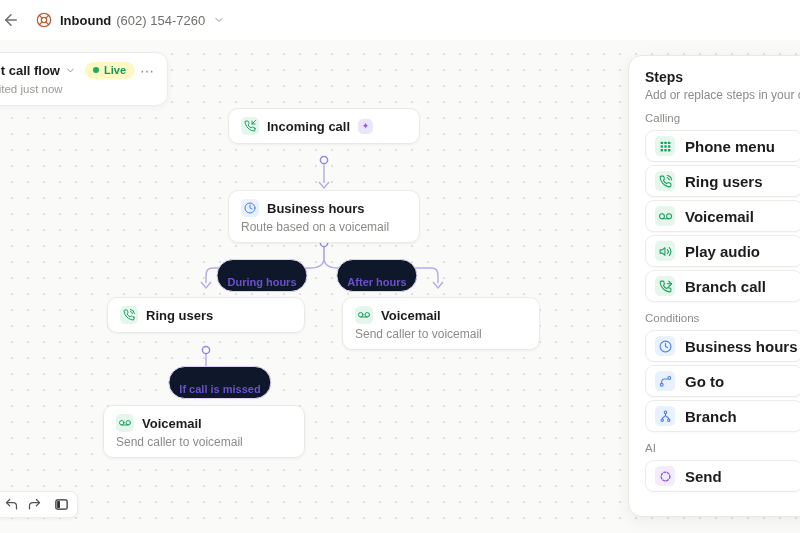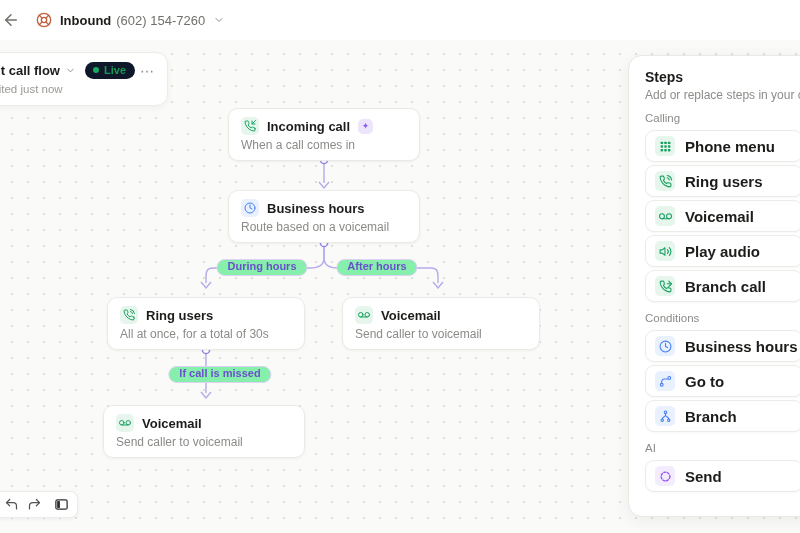--- a/index.html
+++ b/index.html
@@ -33,21 +33,21 @@
     position:absolute; top:52px; left:-52px; width:220px; height:54px;
     background:#fff; border:1px solid #ececea; border-radius:12px;
     box-shadow:0 2px 6px rgba(30,30,30,.05);
     padding:9px 12px 0 12px; z-index:10;
   }
   .fh-row { display:flex; align-items:center; gap:5px; }
   .fh-title { font-size:13px; font-weight:700; white-space:nowrap; }
   .fh-chev { width:11px; height:11px; color:#8b8b87; }
   .live-badge {
     margin-left:auto; display:flex; align-items:center; gap:5px;
-    background:#0f172a; color:#169a57; font-size:11px; font-weight:700;
+    background:#fef9c3; color:#169a57; font-size:11px; font-weight:700;
     border-radius:999px; padding:2px 9px 3px 8px; white-space:nowrap;
   }
   .live-dot { width:6px; height:6px; border-radius:50%; background:#1aab61; }
   .fh-menu { color:#8b8b87; font-size:14px; letter-spacing:1px; cursor:pointer; line-height:10px; }
   .fh-edited { font-size:11.5px; color:#9a9a95; margin-top:4px; white-space:nowrap; }
   
   .node {
     position:absolute; background:#fff; border:1px solid #eaeae7;
     border-radius:10px; box-shadow:0 1px 3px rgba(25,25,25,.05);
     padding:8px 12px; z-index:5; cursor:pointer;
@@ -70,22 +70,22 @@
   }
   #node-incoming  { left:228px; top:108px; width:192px; }
   #node-business  { left:228px; top:190px; width:192px; }
   #node-ringusers { left:107px; top:297px; width:198px; }
   #node-vm-after  { left:342px; top:297px; width:198px; }
   #node-vm-missed { left:103px; top:405px; width:202px; }
   
   .edges { position:absolute; top:0; left:0; width:800px; height:533px; z-index:4; pointer-events:none; }
   .pill {
     position:absolute; transform:translateX(-50%);
-    background:#86efac; border:1px solid #ddd2f6; color:#6b50cc;
-    font-size:11px; font-weight:700; padding:0 10px 3px; border-radius:999px;
+    background:#0f172a; border:1px solid #ddd2f6; color:#6b50cc;
+    font-size:11px; font-weight:700; padding:16px 10px 3px; border-radius:999px;
     white-space:nowrap; z-index:6;
   }
   
   .canvas-toolbar {
     position:absolute; left:-14px; top:491px; width:92px; height:27px;
     background:#fff; border:1px solid #ececea; border-radius:8px;
     box-shadow:0 1px 4px rgba(25,25,25,.06);
     display:flex; align-items:center; justify-content:flex-end;
     gap:8px; padding-right:8px; z-index:12;
   }
@@ -190,21 +190,20 @@
     <span class="tile tint-green">
         <svg viewBox="0 0 24 24" fill="none" stroke="currentColor" stroke-width="2" stroke-linecap="round" stroke-linejoin="round">
           <polyline points="16 2 16 8 22 8"></polyline>
           <line x1="23" y1="1" x2="16" y2="8"></line>
           <path d="M22 16.92v3a2 2 0 0 1-2.18 2 19.79 19.79 0 0 1-8.63-3.07 19.5 19.5 0 0 1-6-6 19.79 19.79 0 0 1-3.07-8.67A2 2 0 0 1 4.11 2h3a2 2 0 0 1 2 1.72 12.84 12.84 0 0 0 .7 2.81 2 2 0 0 1-.45 2.11L8.09 9.91a16 16 0 0 0 6 6l1.27-1.27a2 2 0 0 1 2.11-.45 12.84 12.84 0 0 0 2.81.7A2 2 0 0 1 22 16.92z"></path>
         </svg>
       </span>
     <span class="node-title">Incoming call</span>
     <span class="spark-badge">✦</span>
   </div>
-  <div class="node-sub">When a call comes in</div>
 </div>
 
 <div class="node" id="node-business">
   <div class="node-row">
     <span class="tile tint-blue">
         <svg viewBox="0 0 24 24" fill="none" stroke="currentColor" stroke-width="2" stroke-linecap="round" stroke-linejoin="round">
           <circle cx="12" cy="12" r="10"></circle>
           <polyline points="12 6 12 12 16 14"></polyline>
         </svg>
       </span>
@@ -217,21 +216,20 @@
   <div class="node-row">
     <span class="tile tint-green">
         <svg viewBox="0 0 24 24" fill="none" stroke="currentColor" stroke-width="2" stroke-linecap="round" stroke-linejoin="round">
           <path d="M15.05 5A5 5 0 0 1 19 8.95"></path>
           <path d="M15.05 1A9 9 0 0 1 23 8.94"></path>
           <path d="M22 16.92v3a2 2 0 0 1-2.18 2 19.79 19.79 0 0 1-8.63-3.07 19.5 19.5 0 0 1-6-6 19.79 19.79 0 0 1-3.07-8.67A2 2 0 0 1 4.11 2h3a2 2 0 0 1 2 1.72 12.84 12.84 0 0 0 .7 2.81 2 2 0 0 1-.45 2.11L8.09 9.91a16 16 0 0 0 6 6l1.27-1.27a2 2 0 0 1 2.11-.45 12.84 12.84 0 0 0 2.81.7A2 2 0 0 1 22 16.92z"></path>
         </svg>
       </span>
     <span class="node-title">Ring users</span>
   </div>
-  <div class="node-sub">All at once, for a total of 30s</div>
 </div>
 
 <div class="node" id="node-vm-after">
   <div class="node-row">
     <span class="tile tint-green">
         <svg viewBox="0 0 24 24" fill="none" stroke="currentColor" stroke-width="2" stroke-linecap="round" stroke-linejoin="round">
           <circle cx="5.5" cy="11.5" r="4.5"></circle>
           <circle cx="18.5" cy="11.5" r="4.5"></circle>
           <line x1="5.5" y1="16" x2="18.5" y2="16"></line>
         </svg>

